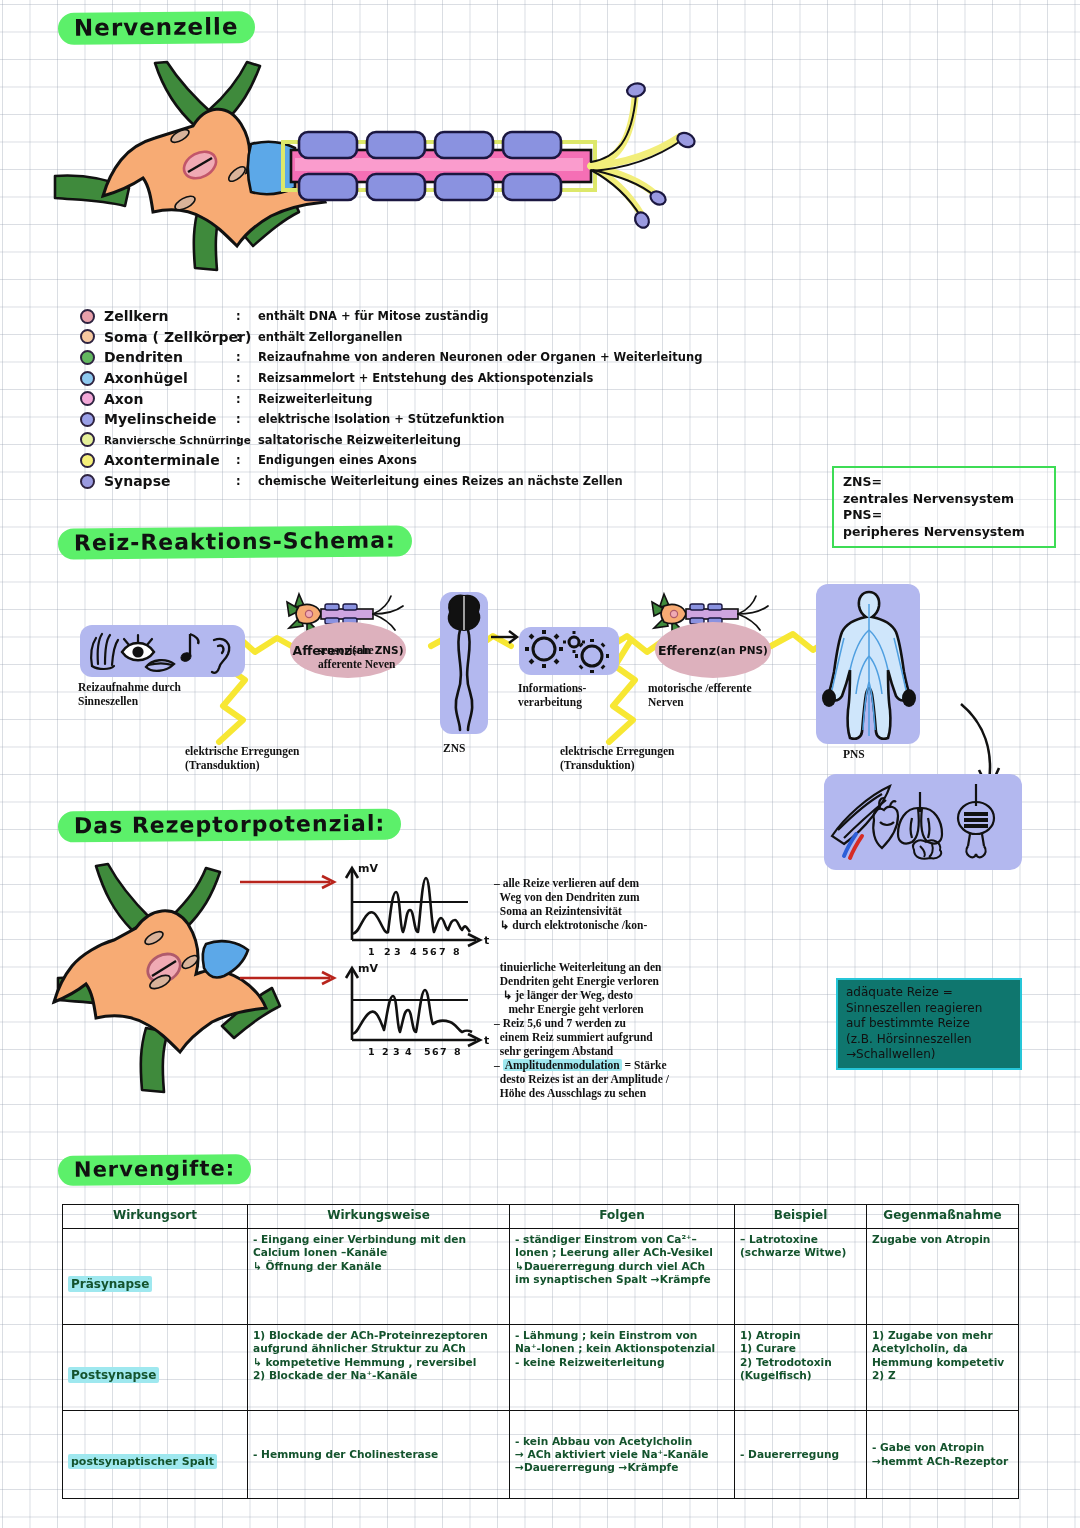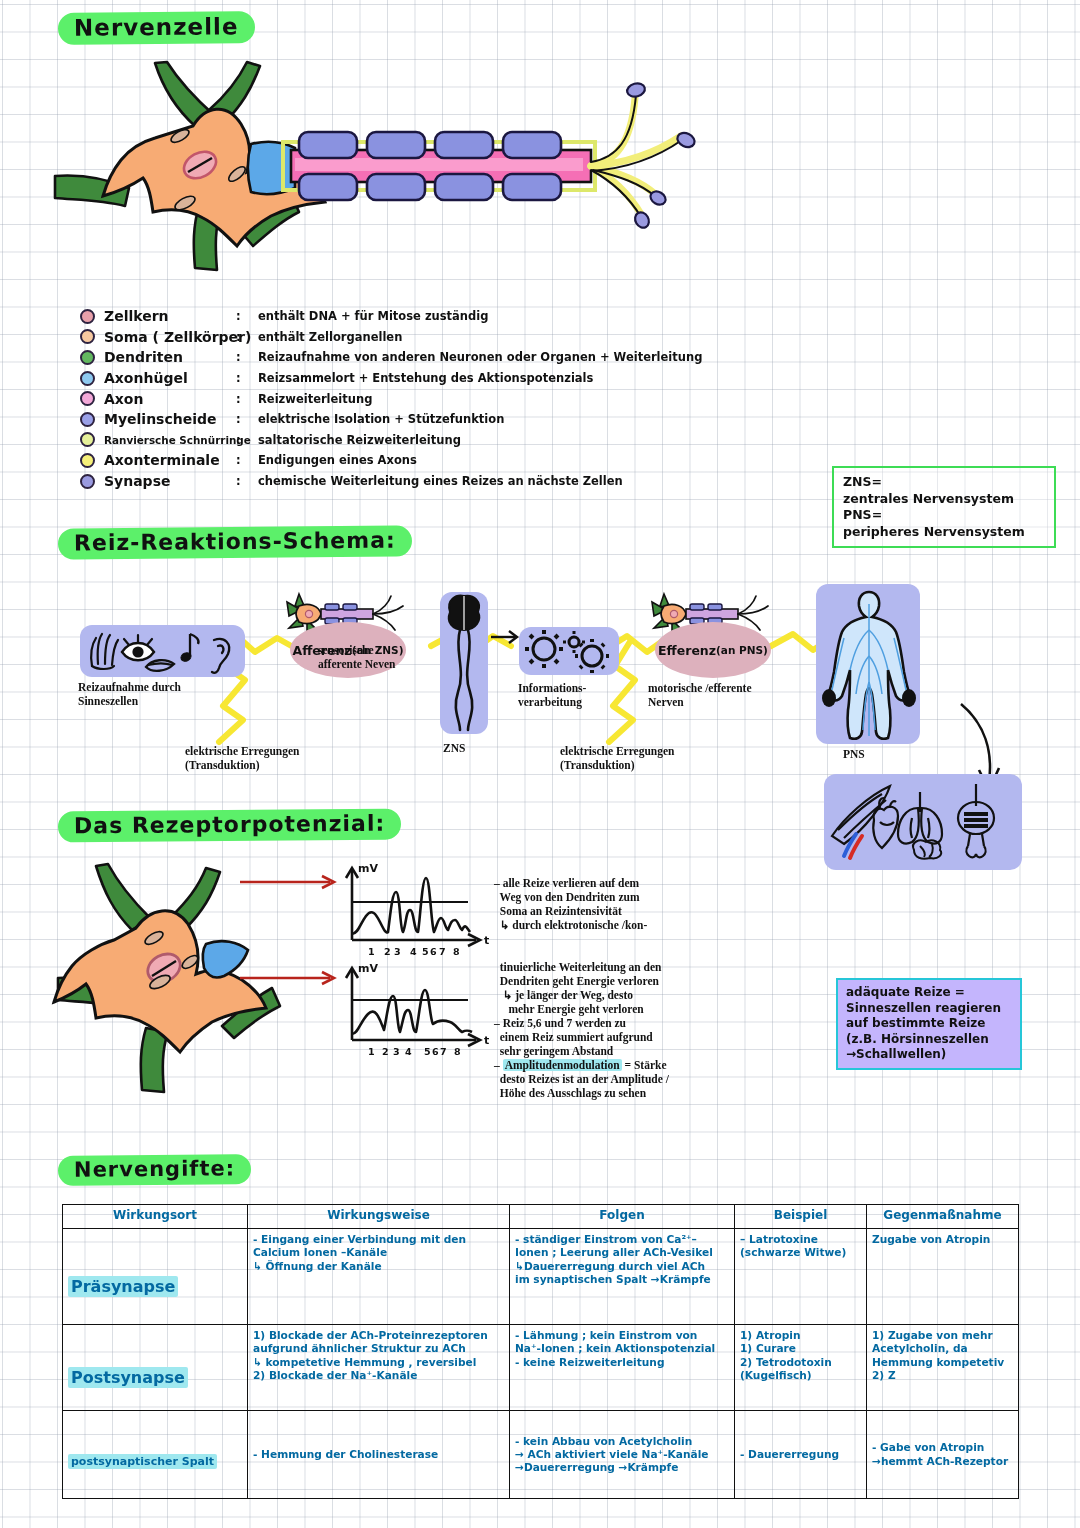--- a/index.html
+++ b/index.html
@@ -63,23 +63,23 @@
     position:absolute;
     border:2.5px solid #3ddc55;
     background:rgba(255,255,255,0.35);
     padding:6px 9px;
     font-size:12.5px; font-weight:700; color:#111;
     line-height:1.32; white-space:pre;
   }
   .box-cyan {
     position:absolute;
     border:2.5px solid #26c6d8;
-    background:#c4b5fd;
+    background:#0f766e;
     padding:5px 8px;
-    font-size:12px; font-weight:700; color:#111;
+    font-size:12px; font-weight:400; color:#111;
     line-height:1.3; white-space:pre;
   }
   .chip-lav {
     position:absolute;
     background:#b3b8ef;
     border-radius:12px;
   }
   .hili-cyan { background:#9fe8ef; padding:0 2px; border-radius:2px; }
 
   
@@ -100,33 +100,33 @@
     width:956px;
     border-collapse:collapse;
     table-layout:fixed;
   }
   #gift-table td, #gift-table th {
     border:1.6px solid #111;
     vertical-align:top;
     padding:4px 5px;
     font-size:10.6px;
     font-weight:600;
-    color:#0369a1;
+    color:#14532d;
     line-height:1.26;
     text-align:left;
     white-space:pre-line;
   }
   #gift-table th {
     font-size:12px; font-weight:700;
     text-align:center;
     padding:3px 4px 5px 4px;
   }
   #gift-table td.wsort {
     vertical-align:middle;
-    font-size:16px; font-weight:700;
+    font-size:12px; font-weight:700;
   }
   .hl-cell { background:#9fe8ef; padding:1px 3px; border-radius:2px; }
 
   
   svg { display:block; overflow:visible; }
 </style>
 </head>
 <body>
 
 <div class="page">

